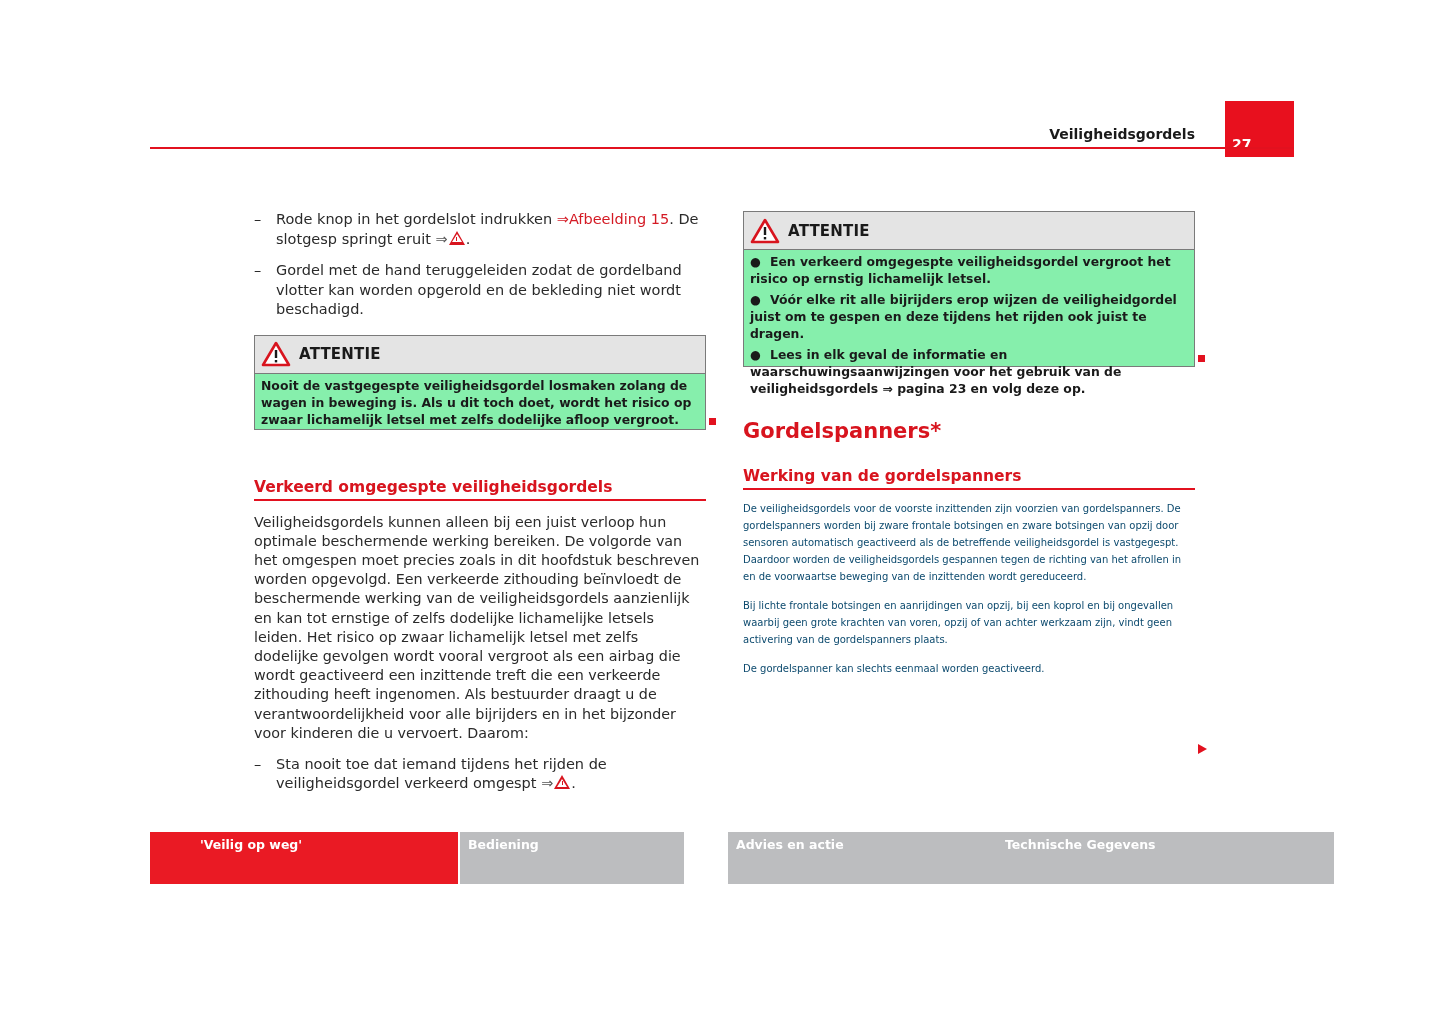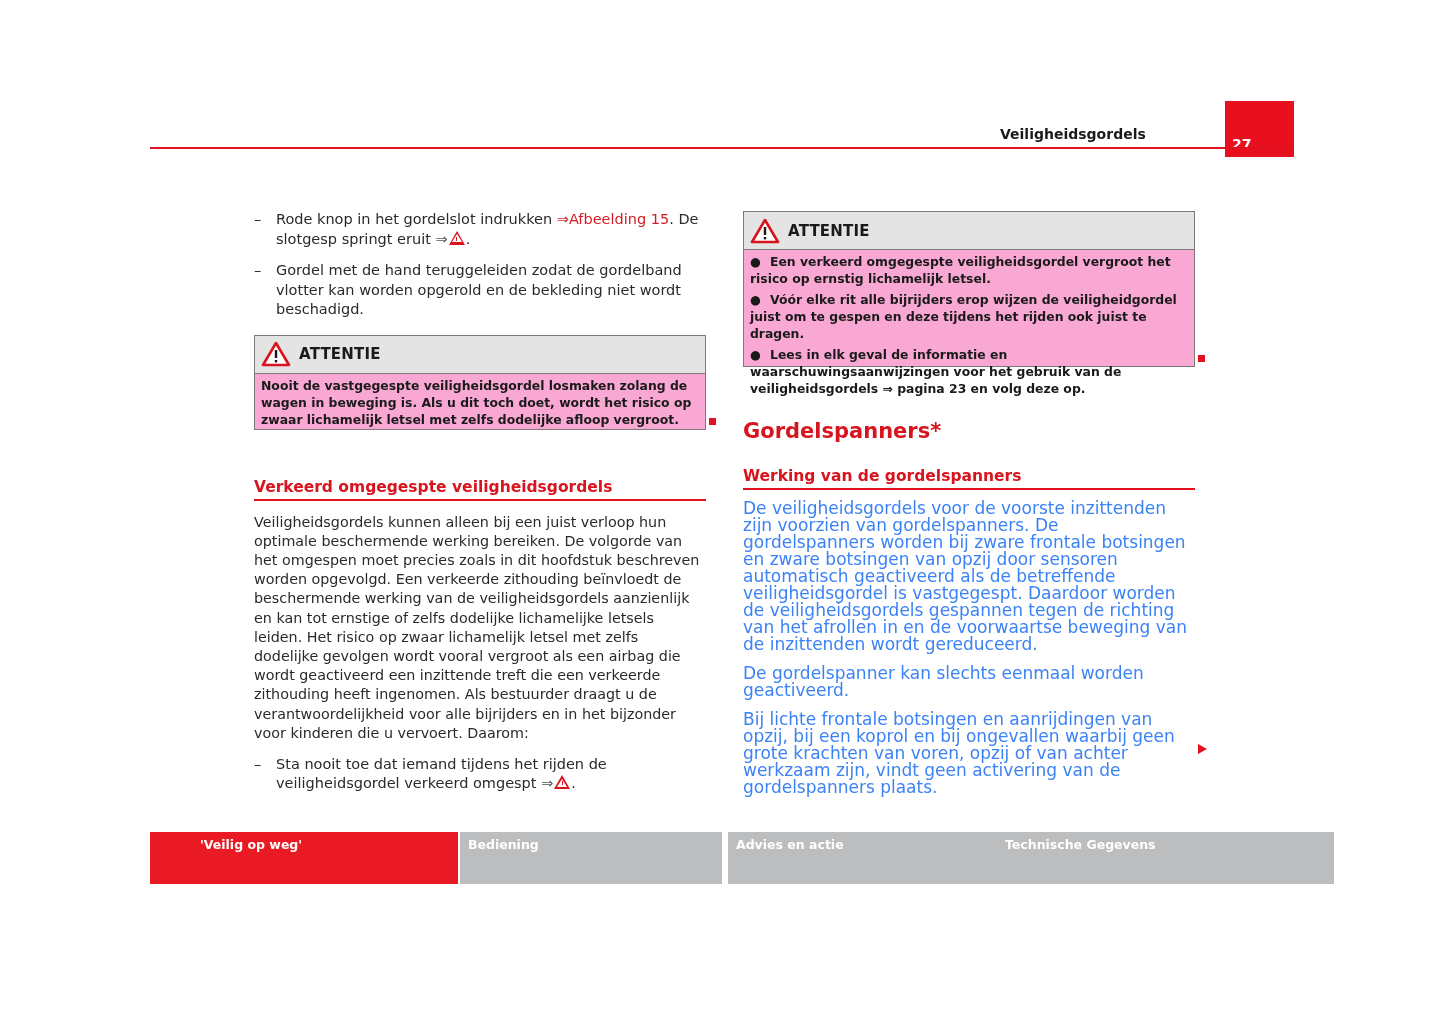--- a/index.html
+++ b/index.html
@@ -2,51 +2,51 @@
 <html><head>
 <meta charset="utf-8">
 <style>
   html, body { margin: 0; padding: 0; background: #ffffff; }
   body { width: 1445px; height: 1018px; position: relative; overflow: hidden;
          font-family: "DejaVu Sans", sans-serif; color: #1a1a1a; }
   .abs { position: absolute; }
 
   
   .header-line { left: 150px; top: 147px; width: 1144px; height: 2px; background: #e2111f; }
-  .header-title { left: 1000px; top: 126px; width: 195px; text-align: left; font-size: 14px; font-weight: bold; color: #1a1a1a; }
+  .header-title { left: 1000px; top: 126px; width: 195px; text-align: right; font-size: 14px; font-weight: bold; color: #1a1a1a; }
   .page-box { left: 1225px; top: 101px; width: 69px; height: 56px; background: #e8101e; }
   .page-num { position: absolute; left: 7px; bottom: 5px; color: #fff; font-weight: bold; font-size: 14px; }
 
   
   .col-left { left: 254px; top: 210px; width: 452px; }
   .col-right { left: 743px; top: 210px; width: 452px; }
 
   .dash-item { display: flex; font-size: 14.5px; line-height: 19.5px; color: #2a2a2a; margin-bottom: 12px; }
   .dash { width: 22px; flex: 0 0 22px; }
   .ref-link { color: #d41a24; }
   .arrow { color: #555; }
   .warn-inline { display: inline-block; width: 0; height: 0; border-left: 8px solid transparent; border-right: 8px solid transparent; border-bottom: 14px solid #d8141e; position: relative; vertical-align: -1px; margin: 0 1px; }
   .warn-inline::after { content: ""; position: absolute; left: -5px; top: 3.5px; border-left: 5px solid transparent; border-right: 5px solid transparent; border-bottom: 8.5px solid #fff; }
   .warn-inline::before { content: ""; position: absolute; left: -0.6px; top: 6px; width: 1.4px; height: 4px; background: #d8141e; z-index: 2; }
 
   
-  .warn-box { border: 1px solid #7a7a7a; background: #f9a8d4; position: relative; }
+  .warn-box { border: 1px solid #7a7a7a; background: #86efac; position: relative; }
   .warn-head { background: #e4e4e4; border-bottom: 1px solid #7a7a7a; height: 37px; display: flex; align-items: center; padding-left: 6px; }
   .warn-icon { width: 30px; height: 26px; margin-right: 8px; }
   .warn-title { font-weight: bold; font-size: 15px; color: #1a1a1a; letter-spacing: 0.2px; }
   .warn-body { padding: 3px 6px 3px 6px; font-size: 12.4px; line-height: 17px; font-weight: bold; color: #1a1a1a; }
   .warn-body p { margin: 0 0 4px 0; }
   .warn-body .bullet { display: inline-block; width: 20px; }
   .end-mark { position: absolute; width: 7px; height: 7px; background: #e2111f; }
 
   .h-section { font-size: 15.5px; font-weight: bold; color: #d8141e; border-bottom: 2px solid #e2111f; padding-bottom: 3px; }
   .h-chapter { font-size: 21px; font-weight: bold; color: #d8141e; }
   .lead { font-style: italic; font-size: 16.2px; line-height: 22px; color: #2a2a2a; }
   .body-l { font-size: 14.3px; line-height: 19.2px; color: #2a2a2a; }
-  .body-r { font-size: 17px; line-height: 17px; color: #3b82f6; }
+  .body-r { font-size: 10px; line-height: 17px; color: #0c4a6e; }
   .next-mark { width: 0; height: 0; border-top: 5.5px solid transparent; border-bottom: 5.5px solid transparent; border-left: 9px solid #e2111f; }
 
   
   .tab { top: 832px; height: 52px; background: #bcbdbf; color: #fff; font-weight: bold; font-size: 12.5px; box-sizing: border-box; padding-top: 5px; }
   .tab.active { background: #ea1a24; }
 </style>
 </head>
 <body>
 
 <div class="abs header-title">Veiligheidsgordels</div>
@@ -105,29 +105,29 @@
       <p><span class="bullet">●</span><span>Een verkeerd omgegespte veiligheidsgordel vergroot het risico op ernstig lichamelijk letsel.</span></p>
       <p><span class="bullet">●</span><span>Vóór elke rit alle bijrijders erop wijzen de veiligheidgordel juist om te gespen en deze tijdens het rijden ook juist te dragen.</span></p>
       <p><span class="bullet">●</span><span>Lees in elk geval de informatie en waarschuwingsaanwijzingen voor het gebruik van de veiligheidsgordels ⇒ pagina 23 en volg deze op.</span></p>
     </div>
     <div class="end-mark" style="left:454px; bottom:4px;"></div>
   </div>
 
   <div class="h-chapter" style="margin-top:52px;">Gordelspanners*</div>
   <div class="h-section" style="margin-top:24px;">Werking van de gordelspanners</div>
   <div class="body-r" style="margin-top:10px;">De veiligheidsgordels voor de voorste inzittenden zijn voorzien van gordelspanners. De gordelspanners worden bij zware frontale botsingen en zware botsingen van opzij door sensoren automatisch geactiveerd als de betreffende veiligheidsgordel is vastgegespt. Daardoor worden de veiligheidsgordels gespannen tegen de richting van het afrollen in en de voorwaartse beweging van de inzittenden wordt gereduceerd.</div>
+  <div class="body-r" style="margin-top:12px;">Bij lichte frontale botsingen en aanrijdingen van opzij, bij een koprol en bij ongevallen waarbij geen grote krachten van voren, opzij of van achter werkzaam zijn, vindt geen activering van de gordelspanners plaats.</div>
   <div class="body-r" style="margin-top:12px;">De gordelspanner kan slechts eenmaal worden geactiveerd.</div>
-  <div class="body-r" style="margin-top:12px;">Bij lichte frontale botsingen en aanrijdingen van opzij, bij een koprol en bij ongevallen waarbij geen grote krachten van voren, opzij of van achter werkzaam zijn, vindt geen activering van de gordelspanners plaats.</div>
 </div>
 <div class="abs next-mark" style="left:1198px; top:744px;"></div>
 
 <div class="abs tab active" style="left:150px; width:308px; padding-left:50px;">
   <span>'Veilig op weg'</span>
 </div>
-<div class="abs tab" style="left:460px; width:262px; padding-left:8px;">
+<div class="abs tab" style="left:460px; width:224px; padding-left:8px;">
   <span>Bediening</span>
 </div>
 <div class="abs tab" style="left:728px; width:309px; padding-left:8px;">
   <span>Advies en actie</span>
 </div>
 <div class="abs tab" style="left:997px; width:337px; padding-left:8px;">
   <span>Technische Gegevens</span>
 </div>
 
 </body></html>

